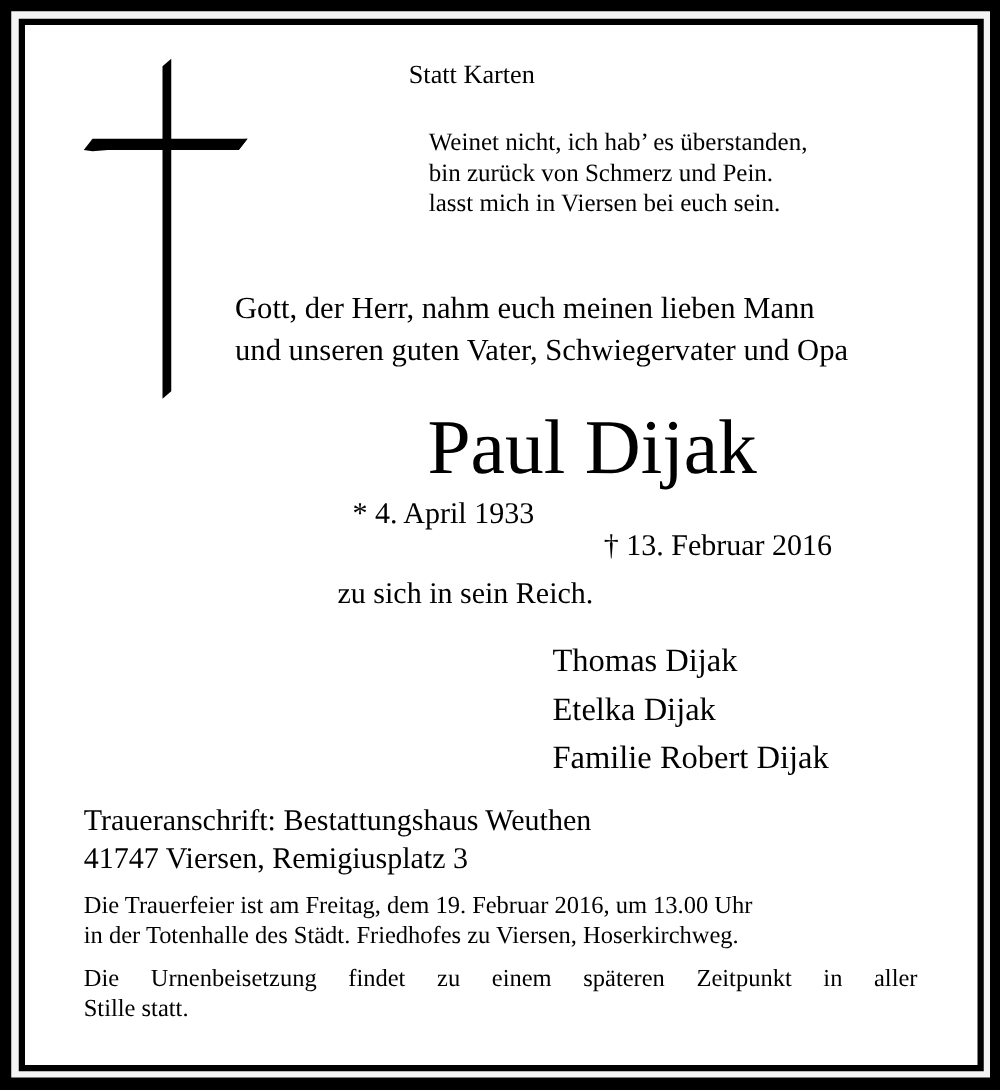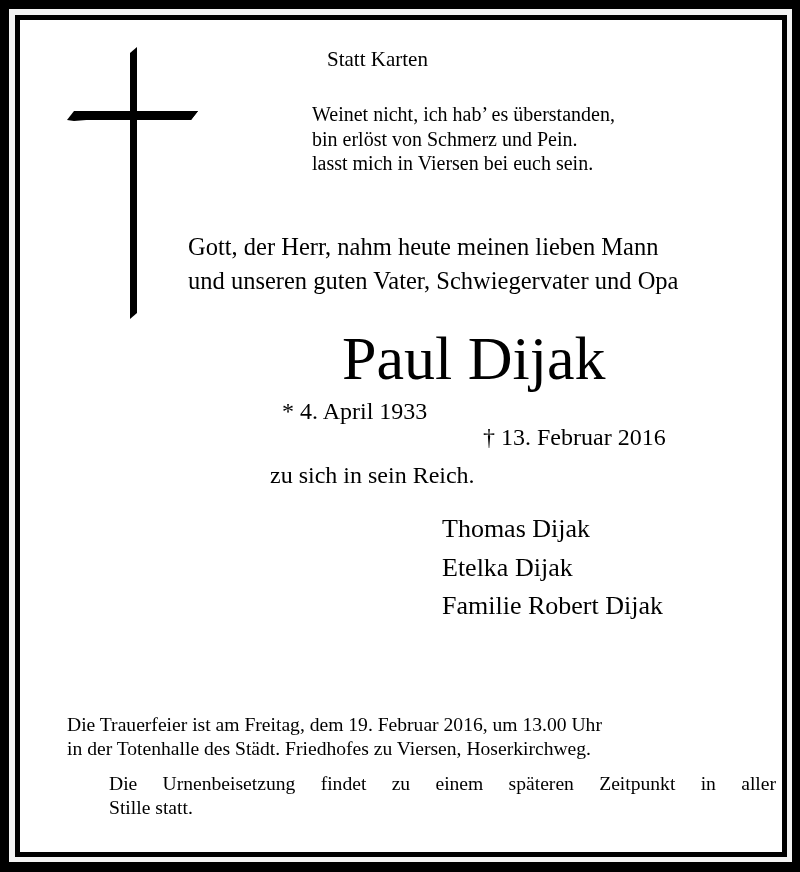--- a/index.html
+++ b/index.html
@@ -5,35 +5,35 @@
   html, body { margin: 0; padding: 0; }
   body { width: 800px; height: 872px; background: #000; position: relative; overflow: hidden;
          font-family: "Liberation Serif", "DejaVu Serif", serif; color: #000; }
   .frame-outer { position: absolute; left: 9px; top: 9px; width: 783px; height: 853px; background: #f4f4f4; }
   .frame-inner { position: absolute; left: 15px; top: 15px; width: 772px; height: 842px; background: #000; }
   .paper { position: absolute; left: 20px; top: 20px; width: 762px; height: 832px; background: #fff; }
   .abs { position: absolute; white-space: nowrap; }
   .cross { position: absolute; left: 0; top: 0; }
   .header-note { left: 327px; top: 47px; font-size: 21px; }
   .poem { left: 312px; top: 102px; font-size: 20px; line-height: 24.5px; }
-  .poem div { white-space: nowrap; }
+  .poem div { white-space: nowrap; margin-left: 31px; }
   .intro { left: 188px; top: 230px; font-size: 24.5px; line-height: 34px; }
   .intro div { white-space: nowrap; }
   .name { left: 342px; top: 322px; font-size: 62px; line-height: 72px; }
   .birth { left: 282px; top: 398px; font-size: 24px; }
   .death { left: 483px; top: 398px; font-size: 24px; }
   .reich { left: 242px; top: 462px; font-size: 24px; margin-left: 28px; }
   .mourners { left: 442px; top: 510px; font-size: 26px; line-height: 38.5px; }
   .mourners div { white-space: nowrap; }
   .address { left: 67px; top: 642px; font-size: 24px; line-height: 30px; }
   .address div { white-space: nowrap; }
   .para { position: absolute; left: 67px; width: 667px; font-size: 19.6px; line-height: 24px; text-align: justify; text-align-last: left; }
   .para1 { top: 713px; }
   .para1 div { white-space: nowrap; }
-  .para2 { top: 772px; margin-left: 42px; }
+  .para2 { top: 772px; }
   .para2 .jl { text-align: justify; text-align-last: justify; white-space: normal; }
 </style>
 </head>
 <body>
 
 <div class="frame-outer"></div>
 <div class="frame-inner"></div>
 
 <div class="paper">
 
@@ -41,42 +41,46 @@
 
     <polygon points="110,33 117,27 117,293 110,299" fill="#000"></polygon>
     <polygon points="54,101 178,91 171,100 47,100" fill="#000"></polygon>
     <polygon points="47,100 171,100 178,91 54,91" fill="#000"></polygon>
   </svg>
 
   <div class="abs header-note" style="left:307px;top:27px;">Statt Karten</div>
 
   <div class="abs poem" style="left:292px;top:82px;">
     <div>Weinet nicht, ich hab’ es überstanden,</div>
-    <div>bin erlöst von Schmerz und Pein.</div>
+    <div>bin zurück von Schmerz und Pein.</div>
     <div>lasst mich in Viersen bei euch sein.</div>
   </div>
 
   <div class="abs intro" style="left:168px;top:210px;">
-    <div>Gott, der Herr, nahm heute meinen lieben Mann</div>
+    <div>Gott, der Herr, nahm euch meinen lieben Mann</div>
     <div>und unseren guten Vater, Schwiegervater und Opa</div>
   </div>
 
   <div class="abs name" style="left:322px;top:302px;">Paul Dijak</div>
 
   <div class="abs birth" style="left:262px;top:378px;">* 4. April 1933</div>
   <div class="abs death" style="left:463px;top:378px;margin-top:26px;">† 13. Februar 2016</div>
 
   <div class="abs reich" style="left:222px;top:442px;">zu sich in sein Reich.</div>
 
   <div class="abs mourners" style="left:422px;top:490px;">
     <div>Thomas Dijak</div>
     <div>Etelka Dijak</div>
     <div>Familie Robert Dijak</div>
   </div>
 
+  <div class="abs address" style="left:47px;top:622px;">
+    <div>Traueranschrift: Bestattungshaus Weuthen</div>
+    <div>41747 Viersen, Remigiusplatz 3</div>
+  </div>
 
   <div class="para para1" style="left:47px;top:693px;">
     <div>Die Trauerfeier ist am Freitag, dem 19. Februar 2016, um 13.00 Uhr</div>
     <div>in der Totenhalle des Städt. Friedhofes zu Viersen, Hoserkirchweg.</div>
   </div>
 
   <div class="para para2" style="left:47px;top:752px;">
     <div class="jl">Die Urnenbeisetzung findet zu einem späteren Zeitpunkt in aller</div>
     <div>Stille statt.</div>
   </div>

